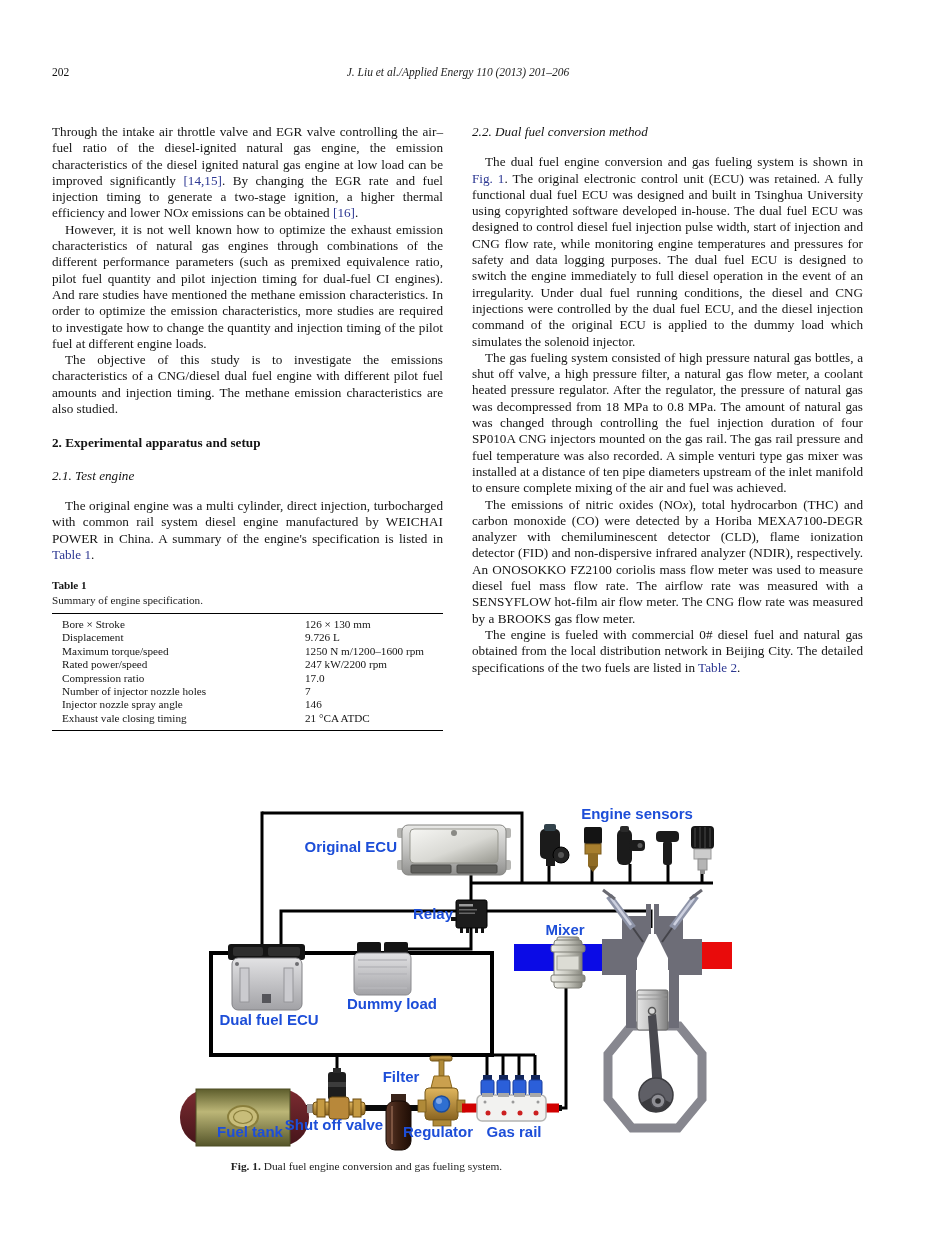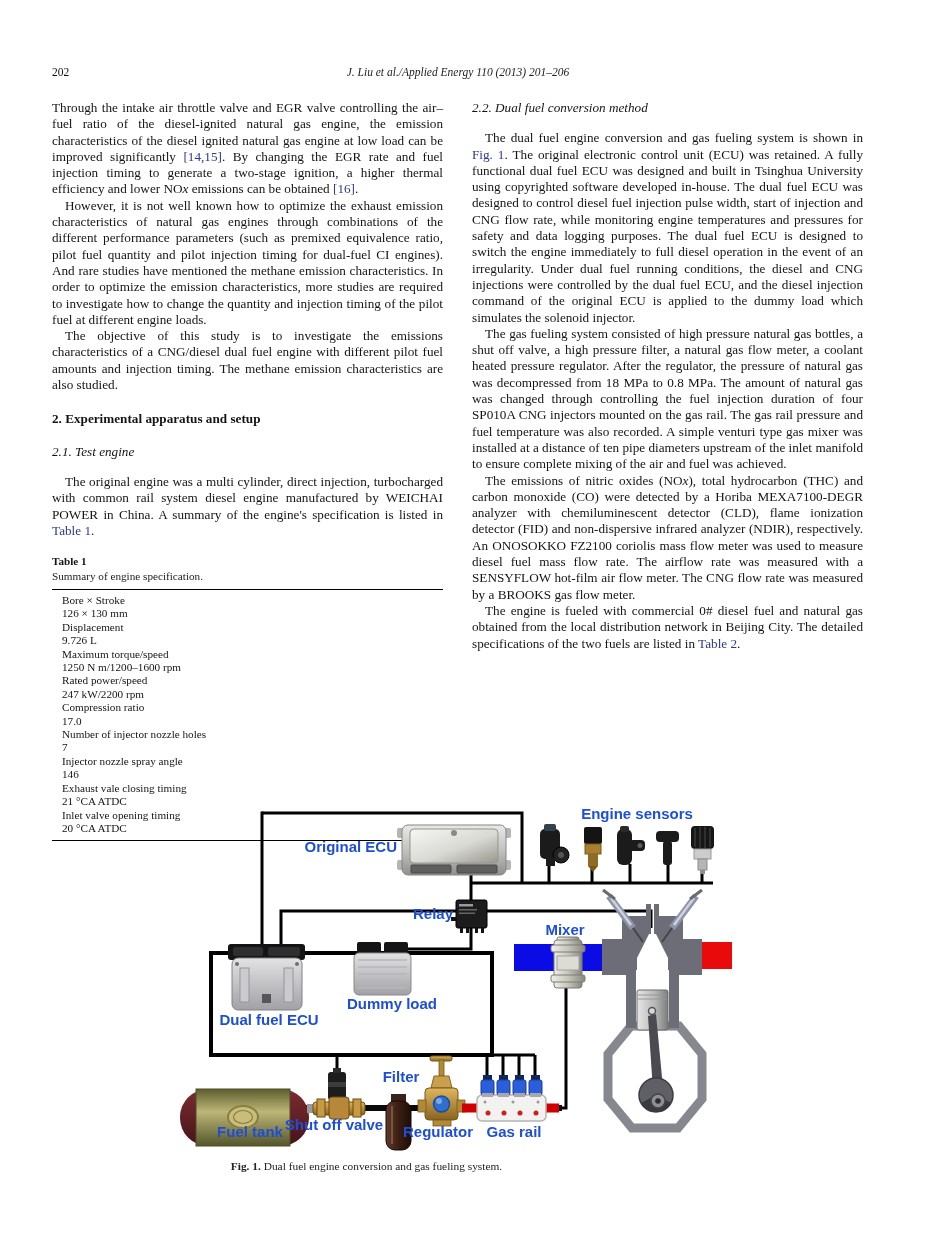--- a/index.html
+++ b/index.html
@@ -6,35 +6,35 @@
   body{width:925px;height:1234px;font-family:"Liberation Serif",serif;color:#141414;}
   .page{position:relative;width:925px;height:1234px;overflow:hidden;background:#fff;padding-left:48px;}
 
   
   .header{position:absolute;top:66px;left:52px;width:812px;height:16px;font-size:11.5px;}
   .pagenum{position:absolute;left:0;top:0;}
   .running{position:absolute;left:0;right:0;text-align:center;font-style:italic;color:#222;}
 
   
   .columns{position:absolute;top:100px;left:52px;width:812px;display:flex;gap:29px;}
-  .col{width:391px;font-size:13.2px;line-height:1.235;text-align:justify;}
+  .col{width:391px;font-size:13.2px;line-height:1.235;text-align:justify;margin-top:24px;}
   .para{margin:0;}
   .indent{text-indent:13px;}
   .link{color:#2c3792;}
   .ital{font-style:italic;}
   h2.sec{font-size:13.2px;font-weight:bold;margin:18px 0 16px 0;text-align:left;}
   h3.sub{font-size:13.2px;font-weight:normal;font-style:italic;margin:0 0 14px 0;text-align:left;}
   h3.sub23{margin-top:34px;}
 
   
   .tablewrap{margin-top:16px;}
   .tlabel{font-size:11.2px;font-weight:bold;line-height:1.2;}
   .tcaption{font-size:11.2px;line-height:1.2;margin:1px 0 6px 0;color:#222;}
   .tbody{border-top:1px solid #000;border-bottom:1.5px solid #000;padding:4px 0 5px 0;}
-  .trow{display:flex;font-size:11.2px;line-height:13.4px;padding-left:10px;flex-direction:column;}
+  .trow{display:flex;font-size:11.2px;line-height:13.4px;padding-left:10px;}
   .tcell-k{width:243px;}
   .tcell-v{flex:1;}
 
   
   .figure{position:absolute;left:85px;top:798px;width:810px;height:362px;}
   .figure svg{position:absolute;left:0;top:0;}
   .figlabel{position:absolute;font-family:"Liberation Sans",sans-serif;font-weight:bold;font-size:15px;color:#1d4ed8;line-height:1.05;}
   .lab-c{text-align:center;}
   .lab-r{text-align:right;}
 
@@ -87,24 +87,20 @@
               <div class="tcell-k">Number of injector nozzle holes</div>
               <div class="tcell-v">7</div>
             </div>
             <div class="trow">
               <div class="tcell-k">Injector nozzle spray angle</div>
               <div class="tcell-v">146</div>
             </div>
             <div class="trow">
               <div class="tcell-k">Exhaust vale closing timing</div>
               <div class="tcell-v">21 °CA ATDC</div>
-            </div>
-            <div class="trow">
-              <div class="tcell-k">Inlet valve opening timing</div>
-              <div class="tcell-v">20 °CA ATDC</div>
             </div>
           </div>
       </div>
     </div>
 
     <div class="col">
       <h3 class="sub">2.2. Dual fuel conversion method</h3>
       <p class="para indent"><span>The dual fuel engine conversion and gas fueling system is shown in </span><span class="link">Fig. 1</span><span>. The original electronic control unit (ECU) was retained. A fully functional dual fuel ECU was designed and built in Tsinghua University using copyrighted software developed in-house. The dual fuel ECU was designed to control diesel fuel injection pulse width, start of injection and CNG flow rate, while monitoring engine temperatures and pressures for safety and data logging purposes. The dual fuel ECU is designed to switch the engine immediately to full diesel operation in the event of an irregularity. Under dual fuel running conditions, the diesel and CNG injections were controlled by the dual fuel ECU, and the diesel injection command of the original ECU is applied to the dummy load which simulates the solenoid injector.</span></p>
       <p class="para indent"><span>The gas fueling system consisted of high pressure natural gas bottles, a shut off valve, a high pressure filter, a natural gas flow meter, a coolant heated pressure regulator. After the regulator, the pressure of natural gas was decompressed from 18 MPa to 0.8 MPa. The amount of natural gas was changed through controlling the fuel injection duration of four SP010A CNG injectors mounted on the gas rail. The gas rail pressure and fuel temperature was also recorded. A simple venturi type gas mixer was installed at a distance of ten pipe diameters upstream of the inlet manifold to ensure complete mixing of the air and fuel was achieved.</span></p>
       <p class="para indent"><span>The emissions of nitric oxides (NO</span><span class="ital">x</span><span>), total hydrocarbon (THC) and carbon monoxide (CO) were detected by a Horiba MEXA7100-DEGR analyzer with chemiluminescent detector (CLD), flame ionization detector (FID) and non-dispersive infrared analyzer (NDIR), respectively. An ONOSOKKO FZ2100 coriolis mass flow meter was used to measure diesel fuel mass flow rate. The airflow rate was measured with a SENSYFLOW hot-film air flow meter. The CNG flow rate was measured by a BROOKS gas flow meter.</span></p>

